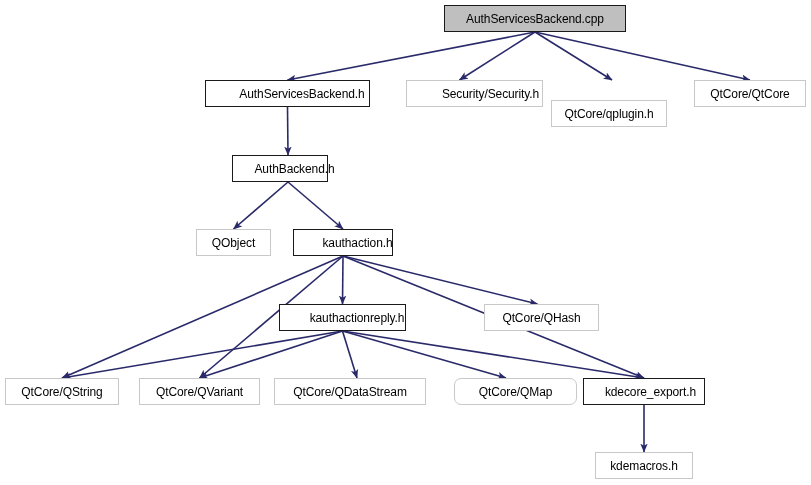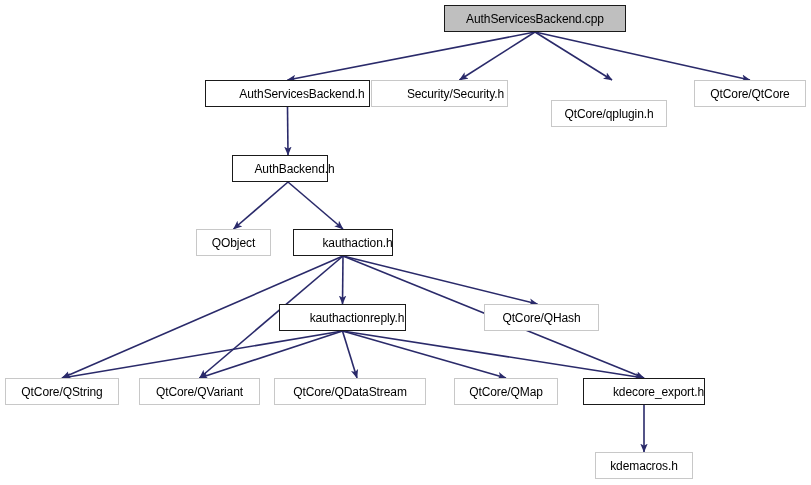--- a/index.html
+++ b/index.html
@@ -82,21 +82,21 @@
       <line x1="342.5" y1="331" x2="644" y2="378" stroke="#2a2a6a" stroke-width="1.6" marker-end="url(#arrowhead)"></line>
       <line x1="644" y1="405" x2="644" y2="452" stroke="#2a2a6a" stroke-width="1.6" marker-end="url(#arrowhead)"></line>
     </svg>
   <div id="node-layer">
       <div class="graph-node root-node" style="left: 444px; top: 5px; width: 182px;">
         <span class="node-label">AuthServicesBackend.cpp</span>
       </div>
       <div class="graph-node bold-node" style="left: 205px; top: 80px; width: 165px;">
         <span class="node-label">AuthServicesBackend.h</span>
       </div>
-      <div class="graph-node" style="left: 371px; top: 80px; width: 137px; padding-left: 32px;">
+      <div class="graph-node" style="left: 406px; top: 80px; width: 137px; padding-left: 32px;">
         <span class="node-label">Security/Security.h</span>
       </div>
       <div class="graph-node" style="left: 551px; top: 80px; width: 116px; margin-top: 20px;">
         <span class="node-label">QtCore/qplugin.h</span>
       </div>
       <div class="graph-node" style="left: 694px; top: 80px; width: 112px;">
         <span class="node-label">QtCore/QtCore</span>
       </div>
       <div class="graph-node bold-node" style="left: 232px; top: 155px; width: 96px;">
         <span class="node-label">AuthBackend.h</span>
@@ -115,23 +115,23 @@
       </div>
       <div class="graph-node" style="left: 5px; top: 378px; width: 114px;">
         <span class="node-label">QtCore/QString</span>
       </div>
       <div class="graph-node" style="left: 139px; top: 378px; width: 121px;">
         <span class="node-label">QtCore/QVariant</span>
       </div>
       <div class="graph-node" style="left: 274px; top: 378px; width: 152px;">
         <span class="node-label">QtCore/QDataStream</span>
       </div>
-      <div class="graph-node" style="left: 454px; top: 378px; width: 104px;">
+      <div class="graph-node" style="left: 454px; top: 378px; width: 123px; border-radius: 7px;">
         <span class="node-label">QtCore/QMap</span>
       </div>
-      <div class="graph-node bold-node" style="left: 583px; top: 378px; width: 122px;">
+      <div class="graph-node bold-node" style="left: 583px; top: 378px; width: 122px; justify-content: flex-end;">
         <span class="node-label">kdecore_export.h</span>
       </div>
       <div class="graph-node" style="left: 595px; top: 452px; width: 98px;">
         <span class="node-label">kdemacros.h</span>
       </div>
     </div>
 </div>
 
 </body></html>

